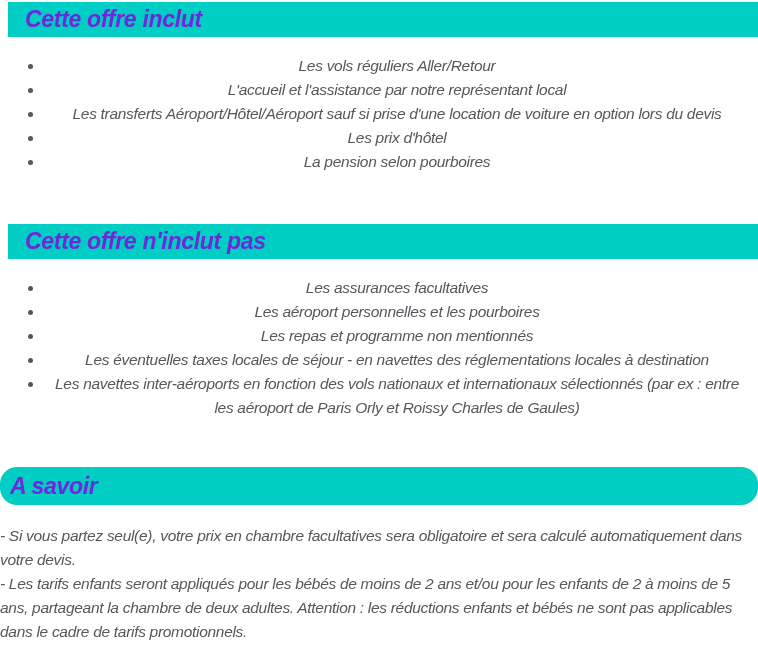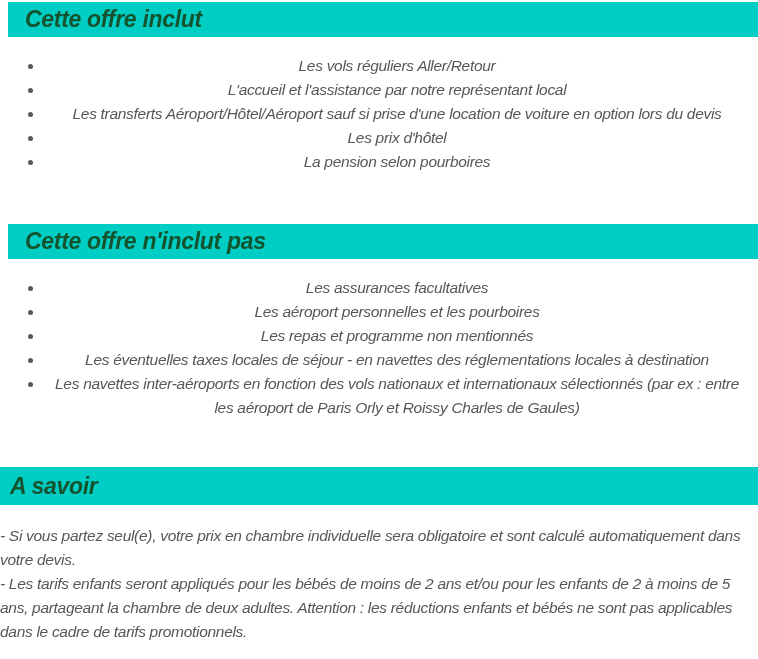--- a/index.html
+++ b/index.html
@@ -10,40 +10,41 @@
   body {
     width: 758px;
     height: 659px;
     overflow: hidden;
     font-family: "Liberation Sans", sans-serif;
     font-style: italic;
     color: #54585c;
   }
   .band {
     background: #00cdc4;
-    color: #14532d;
+    color: #6d28d9;
     font-weight: bold;
     font-style: italic;
     font-size: 23px;
     height: 36px;
     line-height: 36px;
     letter-spacing: -0.3px;
     white-space: nowrap;
     overflow: hidden;
   }
   .band.inset {
     margin-left: 8px;
     padding-left: 17px;
     height: 35px;
     line-height: 35px;
   }
   .band.full {
     padding-left: 10px;
     height: 38px;
     line-height: 38px;
+    border-radius: 17px;
   }
   .band-top { margin-top: 2px; }
   .band-second { margin-top: 50px; font-style: italic; }
   .band-third { margin-top: 47px; }
 
   ul.offer-list {
     margin: 17px 0 0 0;
     padding: 0 8px 0 44px;
     list-style: disc outside;
     font-size: 15.5px;
@@ -88,16 +89,16 @@
     <li>Les aéroport personnelles et les pourboires</li>
     <li>Les repas et programme non mentionnés</li>
     <li>Les éventuelles taxes locales de séjour - en navettes des réglementations locales à destination</li>
     <li>Les navettes inter-aéroports en fonction des vols nationaux et internationaux sélectionnés (par ex : entre les aéroport de Paris Orly et Roissy Charles de Gaules)</li>
   </ul>
 </section>
 
 <section>
   <div class="band full band-third">A savoir</div>
   <div class="notes">
-    <p>- Si vous partez seul(e), votre prix en chambre individuelle sera obligatoire et sont calculé automatiquement dans votre devis.</p>
+    <p>- Si vous partez seul(e), votre prix en chambre facultatives sera obligatoire et sera calculé automatiquement dans votre devis.</p>
     <p>- Les tarifs enfants seront appliqués pour les bébés de moins de 2 ans et/ou pour les enfants de 2 à moins de 5 ans, partageant la chambre de deux adultes. Attention : les réductions enfants et bébés ne sont pas applicables dans le cadre de tarifs promotionnels.</p>
   </div>
 </section>
 
 </body></html>

